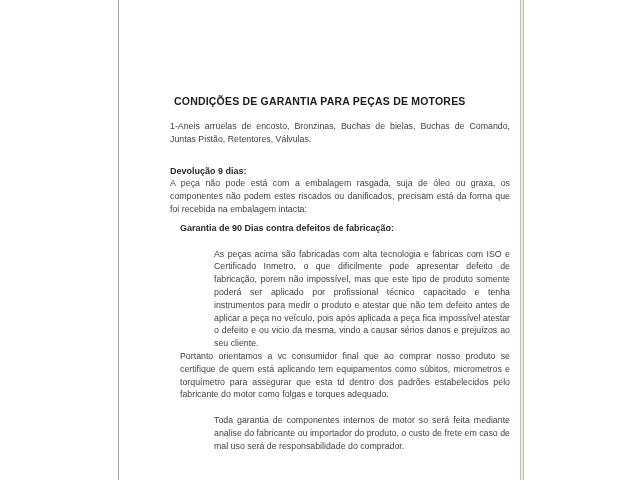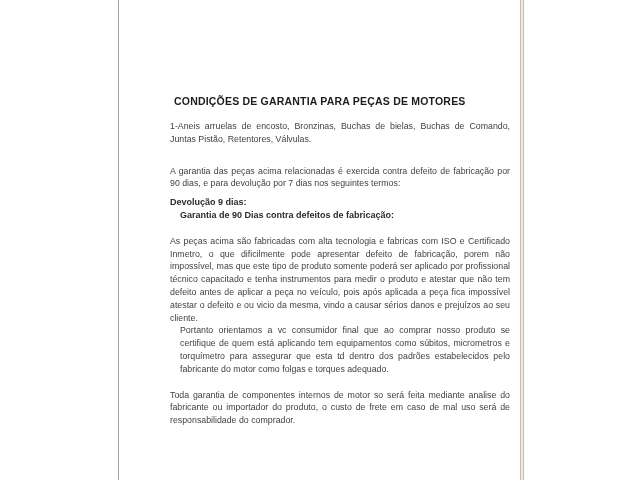--- a/index.html
+++ b/index.html
@@ -56,40 +56,40 @@
   .heading {
     font-weight: bold;
     font-size: 9px;
     color: #2b2b2b;
     margin-bottom: 0;
     text-align: left;
   }
   .mb10 { margin-bottom: 19px; }
   .mb6  { margin-bottom: 6px; }
   .mb13 { margin-bottom: 13px; margin-left: 10px; }
-  .mb0  { margin-bottom: 0; }
+  .mb0  { margin-bottom: 0; margin-left: 44px; }
 </style>
 </head>
 <body>
 
 <div class="stage">
 
   <div class="rule-left"></div>
   <div class="rule-right"></div>
 
   <div class="content">
 
     <div class="doc-title">CONDIÇÕES DE GARANTIA PARA PEÇAS DE MOTORES</div>
 
     <p class="mb10">1-Aneis arruelas de encosto, Bronzinas, Buchas de bielas, Buchas de Comando, Juntas Pistão, Retentores, Válvulas.</p>
 
-    <p class="mb6">A garantia das peças acima relacionadas é exercida contra defeito de fabricação por 90 dias, e para devolução por 7 dias nos seguintes termos:</p>
 
     <p class="heading">Devolução 9 dias:</p>
 
+    <p class="mb6">A peça não pode está com a embalagem rasgada, suja de óleo ou graxa, os componentes não podem estes riscados ou danificados, precisam está da forma que foi recebida na embalagem intacta:</p>
 
     <p class="heading mb13">Garantia de 90 Dias contra defeitos de fabricação:</p>
 
     <p class="mb0">As peças acima são fabricadas com alta tecnologia e fabricas com ISO e Certificado Inmetro, o que dificilmente pode apresentar defeito de fabricação, porem não impossível, mas que este tipo de produto somente poderá ser aplicado por profissional técnico capacitado e tenha instrumentos para medir o produto e atestar que não tem defeito antes de aplicar a peça no veículo, pois após aplicada a peça fica impossível atestar o defeito e ou vicio da mesma, vindo a causar sérios danos e prejuízos ao seu cliente.</p>
 
     <p class="mb13">Portanto orientamos a vc consumidor final que ao comprar nosso produto se certifique de quem está aplicando tem equipamentos como súbitos, micrometros e torquímetro para assegurar que esta td dentro dos padrões estabelecidos pelo fabricante do motor como folgas e torques adequado.</p>
 
     <p class="mb0">Toda garantia de componentes internos de motor so será feita mediante analise do fabricante ou importador do produto, o custo de frete em caso de mal uso será de responsabilidade do comprador.</p>
 
   </div>

